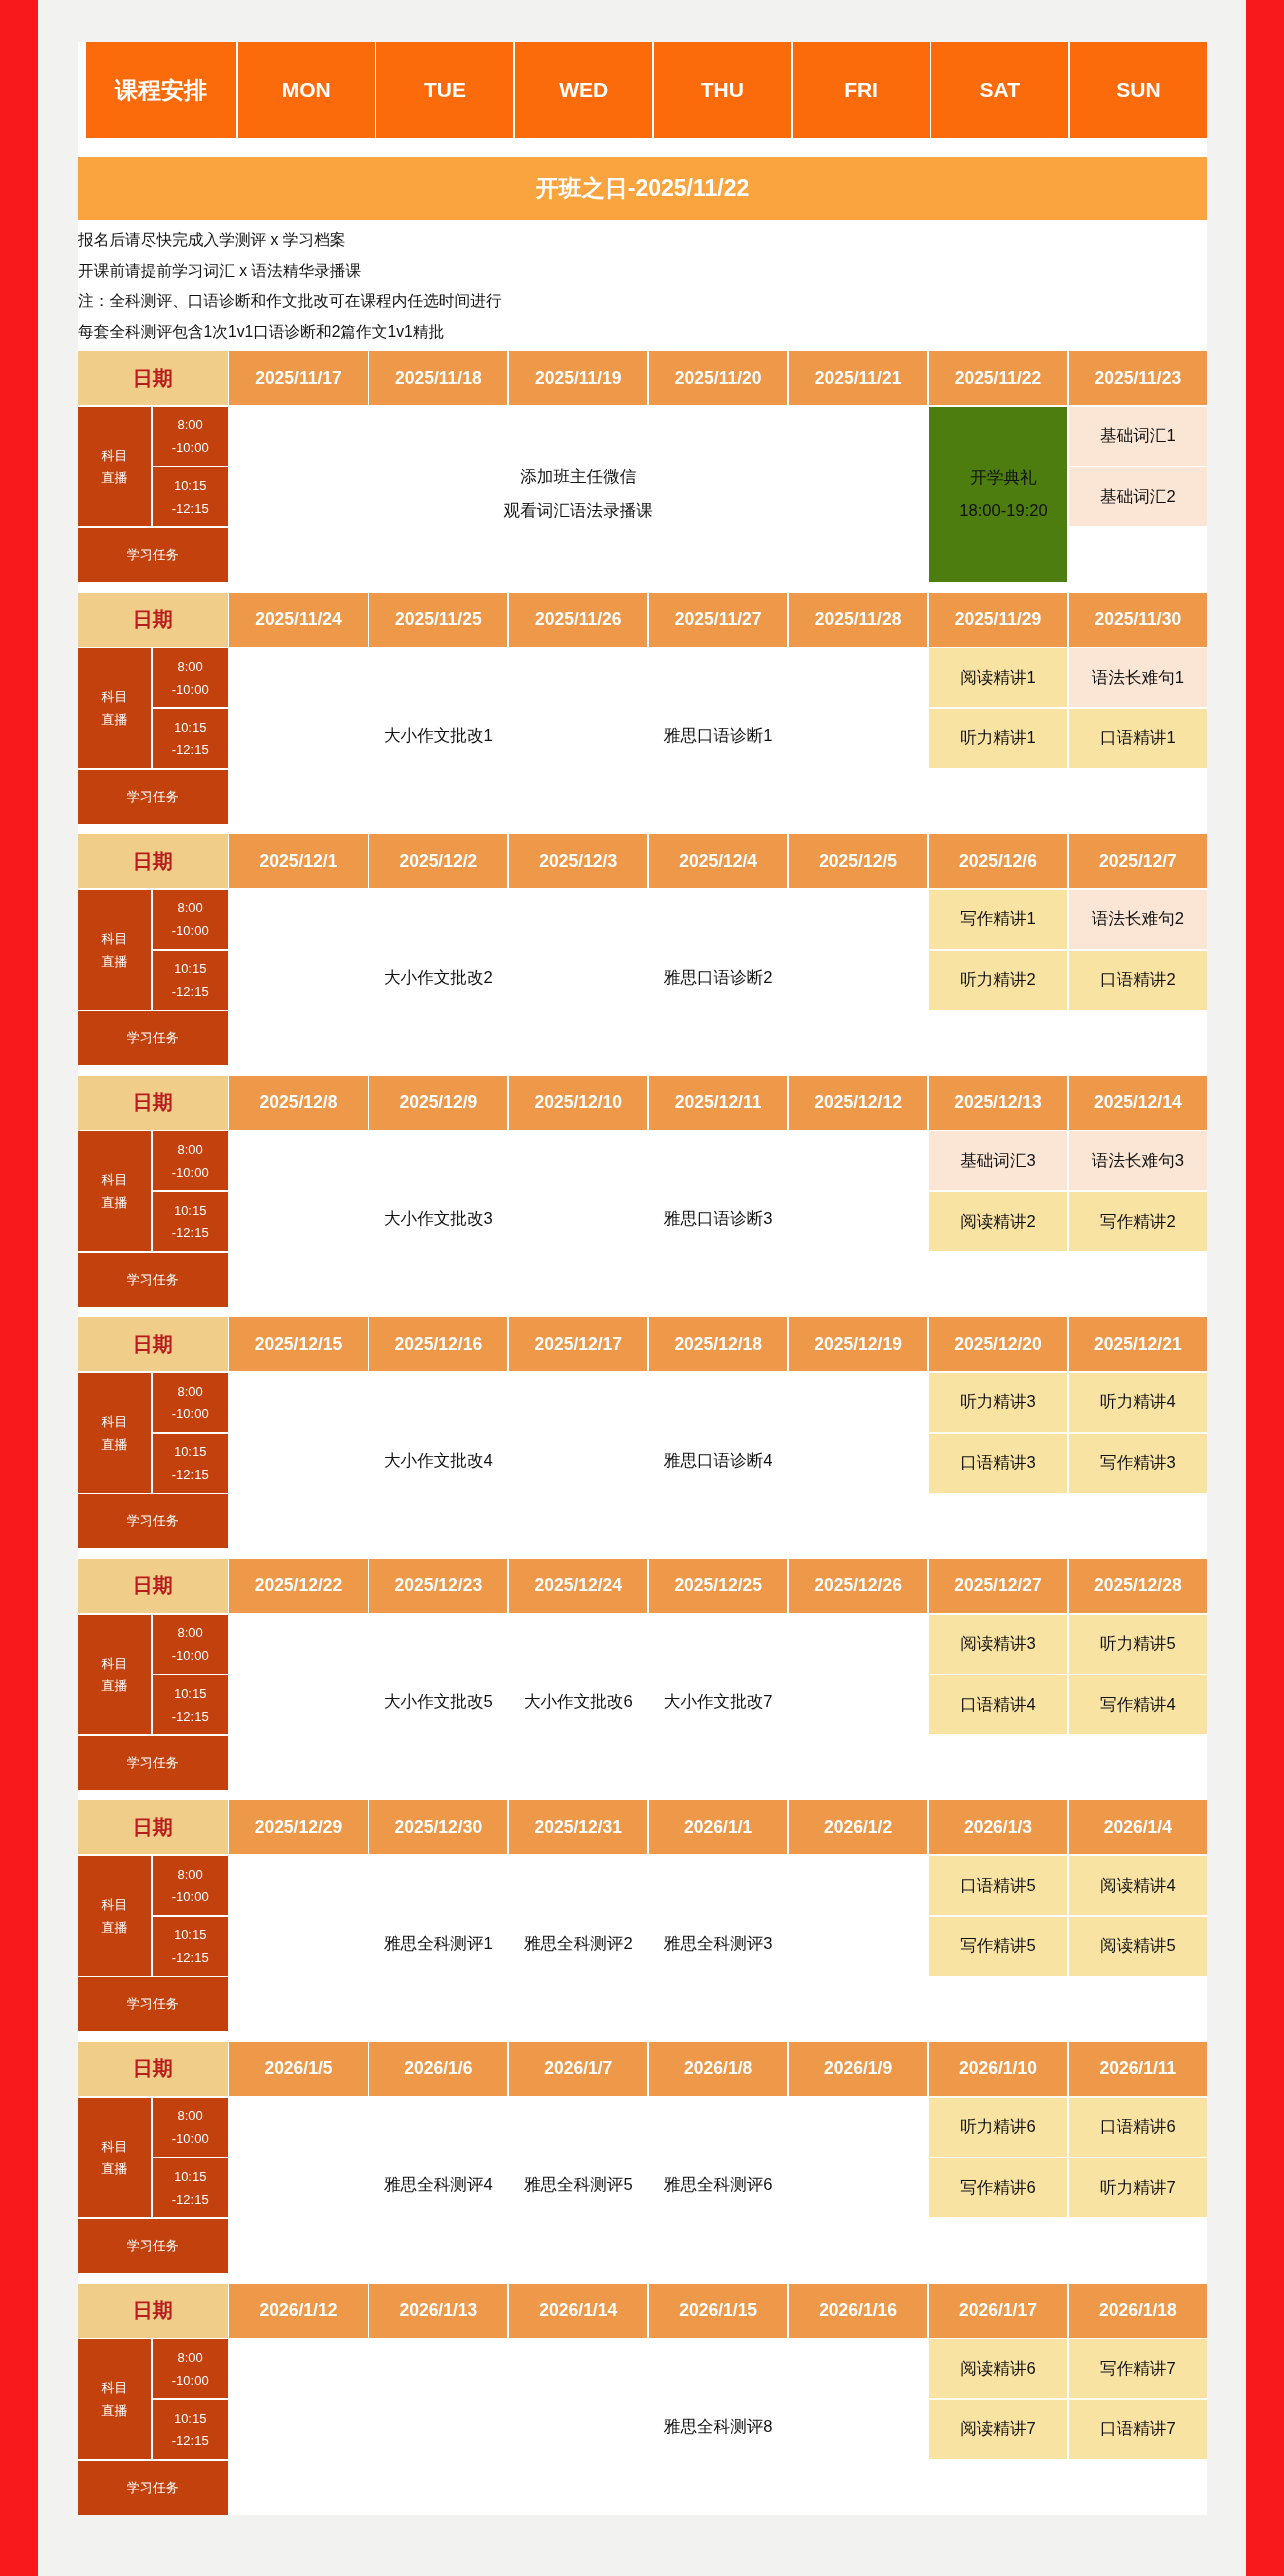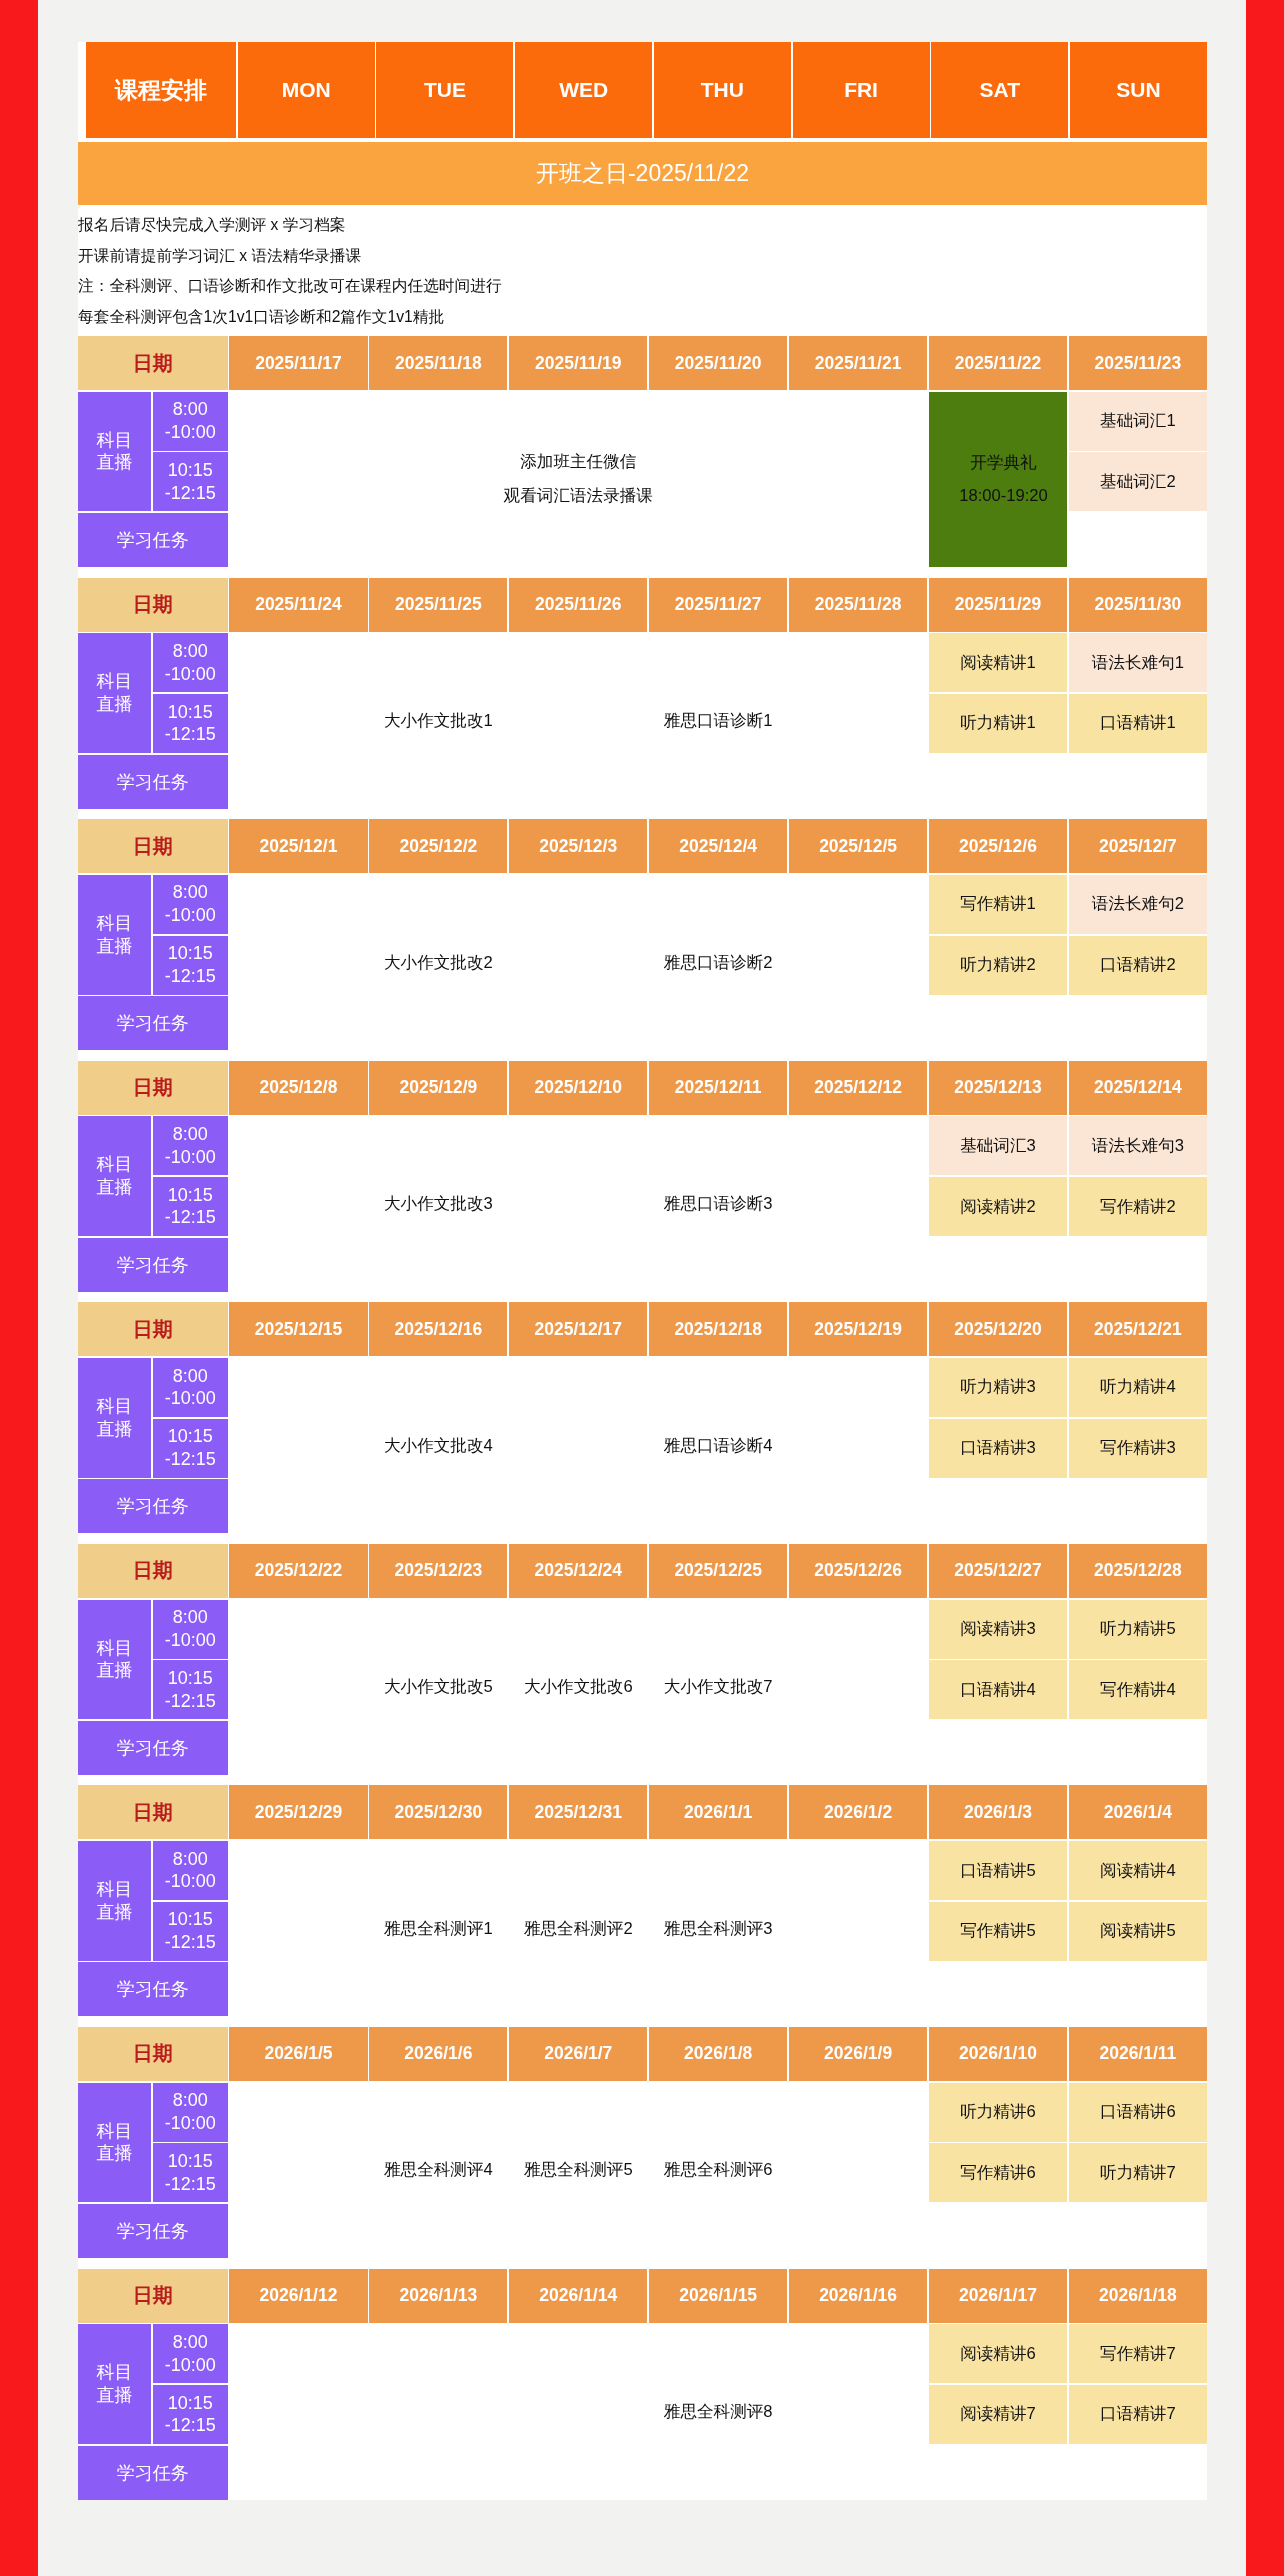--- a/index.html
+++ b/index.html
@@ -10,34 +10,34 @@
   .redbar.left { left:0; width:38px; }
   .redbar.right { right:0; width:39px; }
   .card { position:absolute; left:78px; top:42px; width:1129px; background:#ffffff; }
 
   
   .hdr { display:grid; grid-template-columns:150px repeat(7,1fr); gap:1.7px; height:96px;padding-left:8px; }
   .hcell { background:#fb6b0b; color:#fff; font-weight:bold; font-size:21px;
            display:flex; align-items:center; justify-content:center; }
   .hcorner { font-size:23px; }
 
-  .banner { margin-top:4px; height:63px; background:#f9a43f; color:#fff; font-weight:normal;
+  .banner { margin-top:19px; height:63px; background:#f9a43f; color:#fff; font-weight:bold;
             font-size:23px; display:flex; align-items:center; justify-content:center; }
 
   .notes { height:131px; display:flex; flex-direction:column; 
            justify-content:center; gap:3.5px; background:#fff; }
   .notes div { font-size:15.7px; line-height:27px; color:#111; }
 
   
   .wk { display:grid; grid-template-columns:73px 75px repeat(7,1fr);
         grid-template-rows:54px 59px 59px 54px; gap:1.7px; margin-bottom:10.5px; }
   .wk:last-child { margin-bottom:0; }
   .cell { display:flex; align-items:center; justify-content:center; text-align:center;
           font-size:16.6px; color:#111; }
-  .lab  { background:#8b5cf6; color:#fff; font-size:18px; }
+  .lab  { background:#c2410c; color:#fff; font-size:13px; }
   .tan  { background:#f0cd89; color:#b91c1c; font-weight:bold; font-size:20px; }
   .date { background:#ee984a; color:#fff; font-weight:bold; font-size:17.5px; }
   .y  { background:#f9e3a3; }
   .p  { background:#fbe6d6; }
   .gy { background:#4d7c0f;padding-left:11px; }
   .two { flex-direction:column; gap:12.2px; }
   .tight { flex-direction:column; gap:1.7px; line-height:21px; }
 
   
   .a-datelab{grid-area:1/1/2/3}

